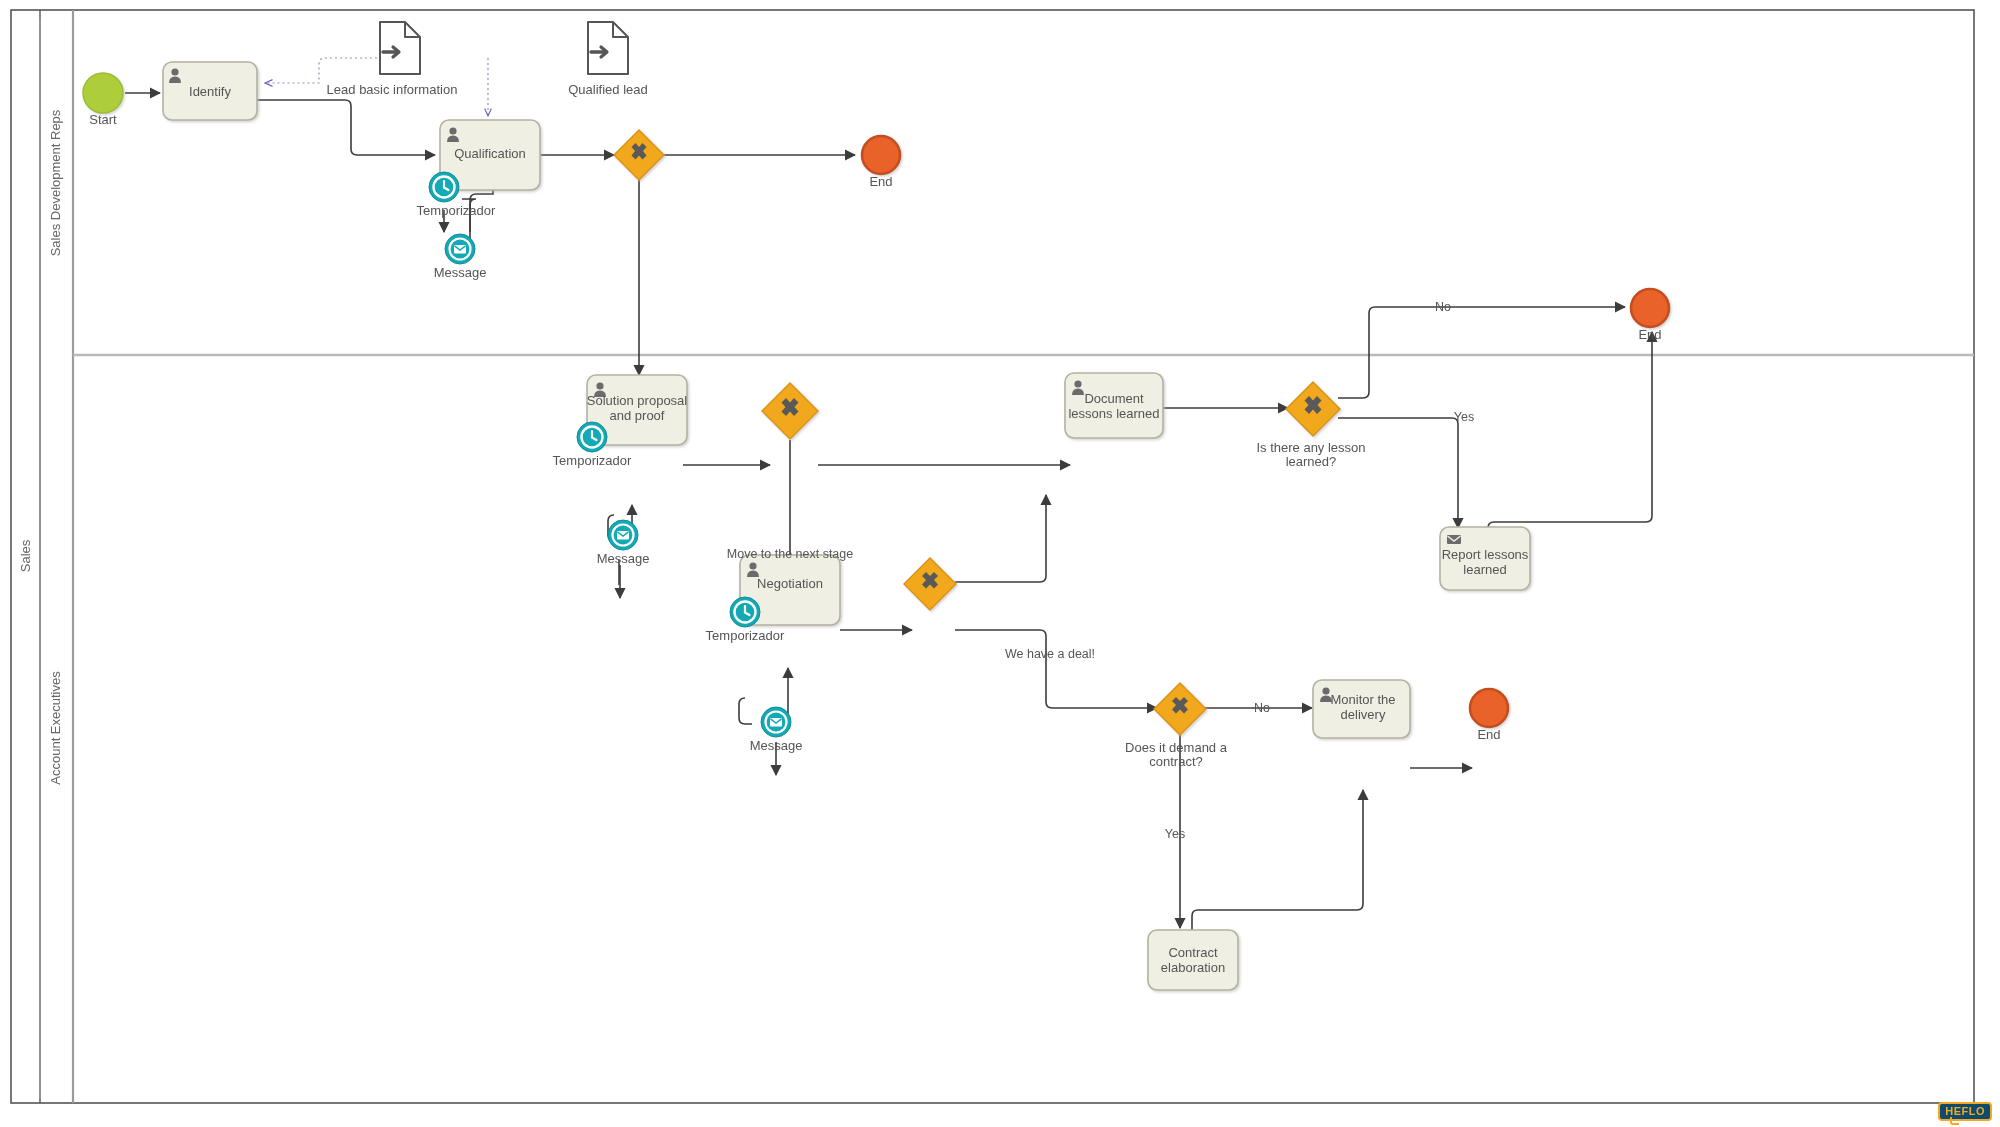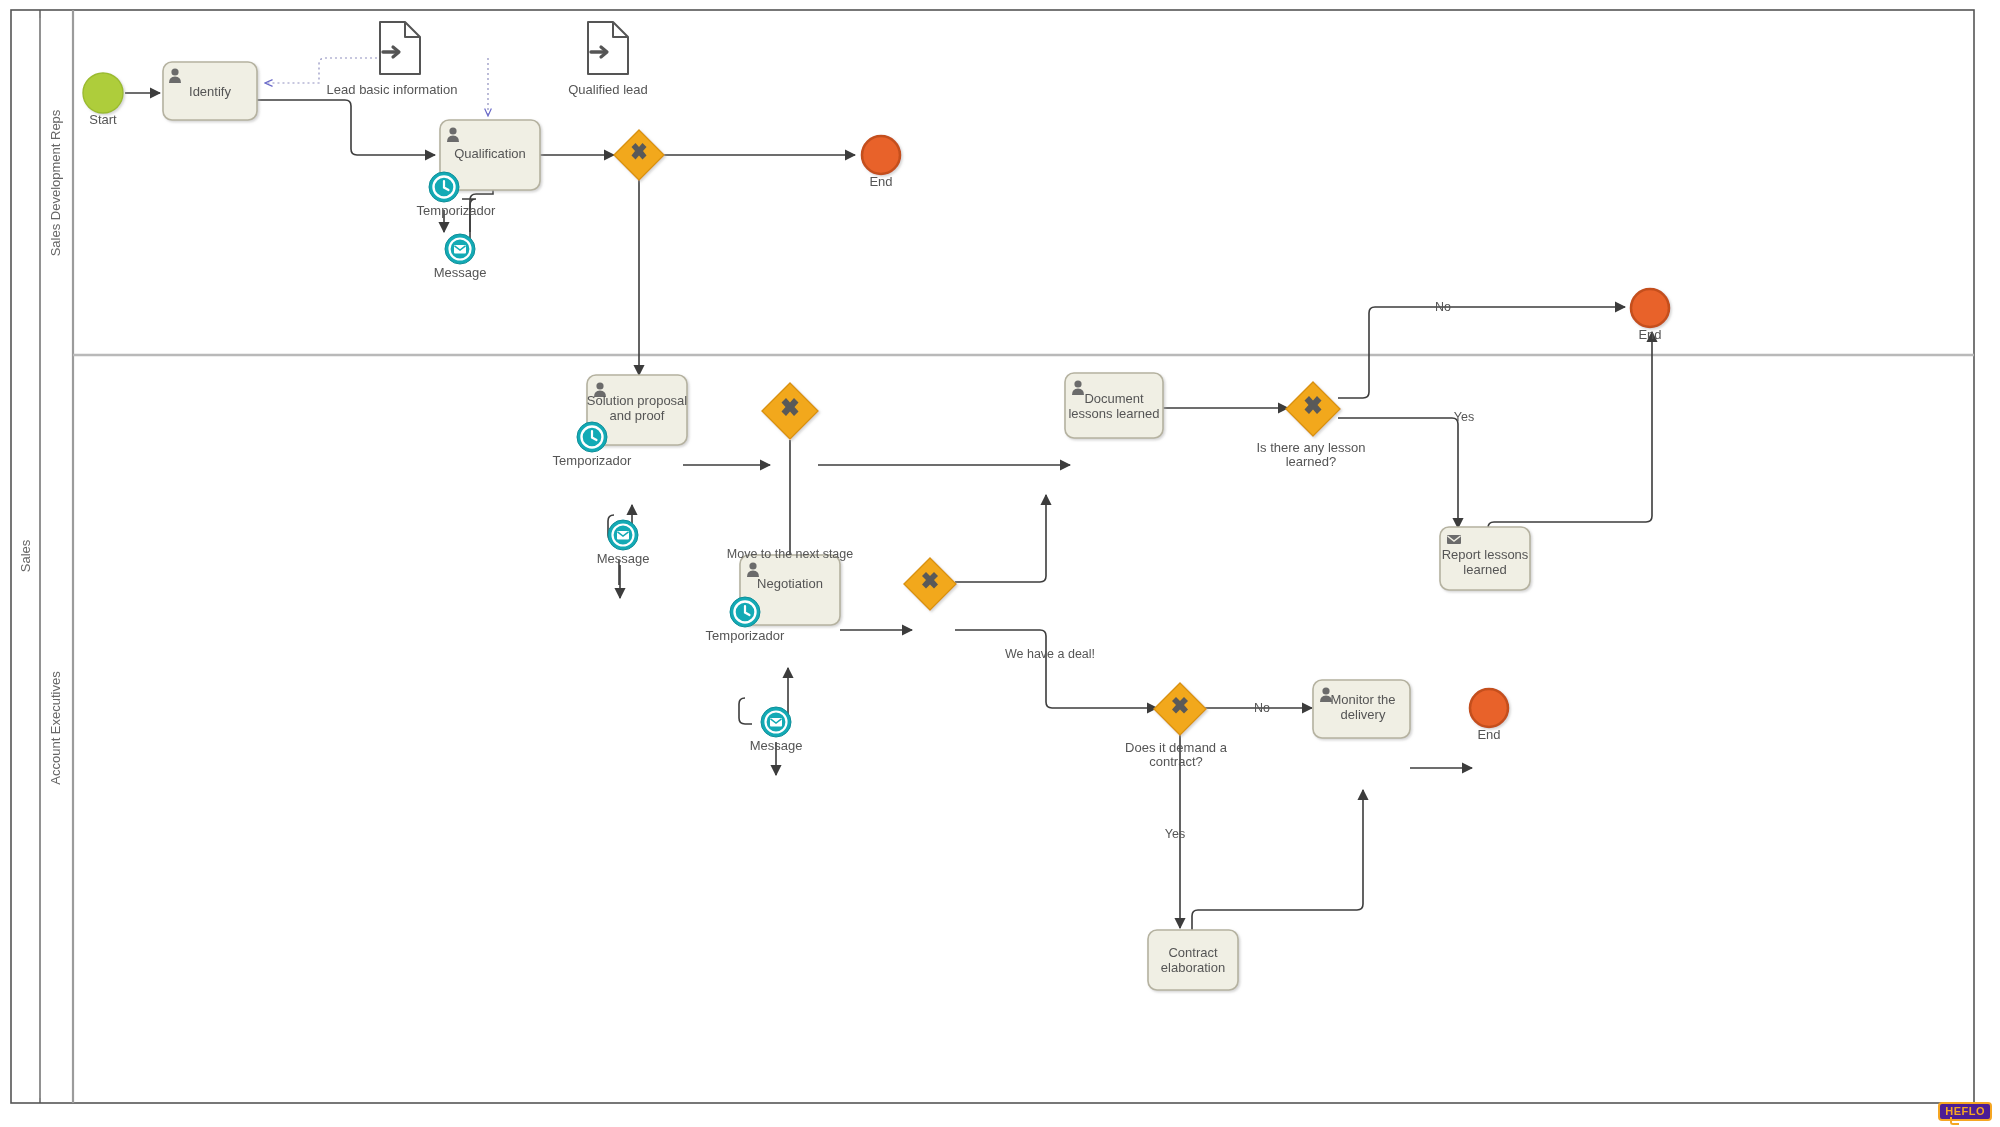--- a/index.html
+++ b/index.html
@@ -53,21 +53,21 @@
     right: 8px;
     bottom: 6px;
     border: 2px solid #f5a623;
     border-radius: 4px;
     padding: 1px 5px 2px 5px;
     color: #f5a623;
     font-family: "Liberation Sans", sans-serif;
     font-size: 11px;
     font-weight: bold;
     letter-spacing: 0.5px;
-    background: #4c1d95;
+    background: #0c4a6e;
     line-height: 1.1;
   }
   .heflo-badge::after {
     content: "";
     position: absolute;
     left: 10px;
     bottom: -6px;
     width: 7px;
     height: 6px;
     border-left: 2px solid #f5a623;

